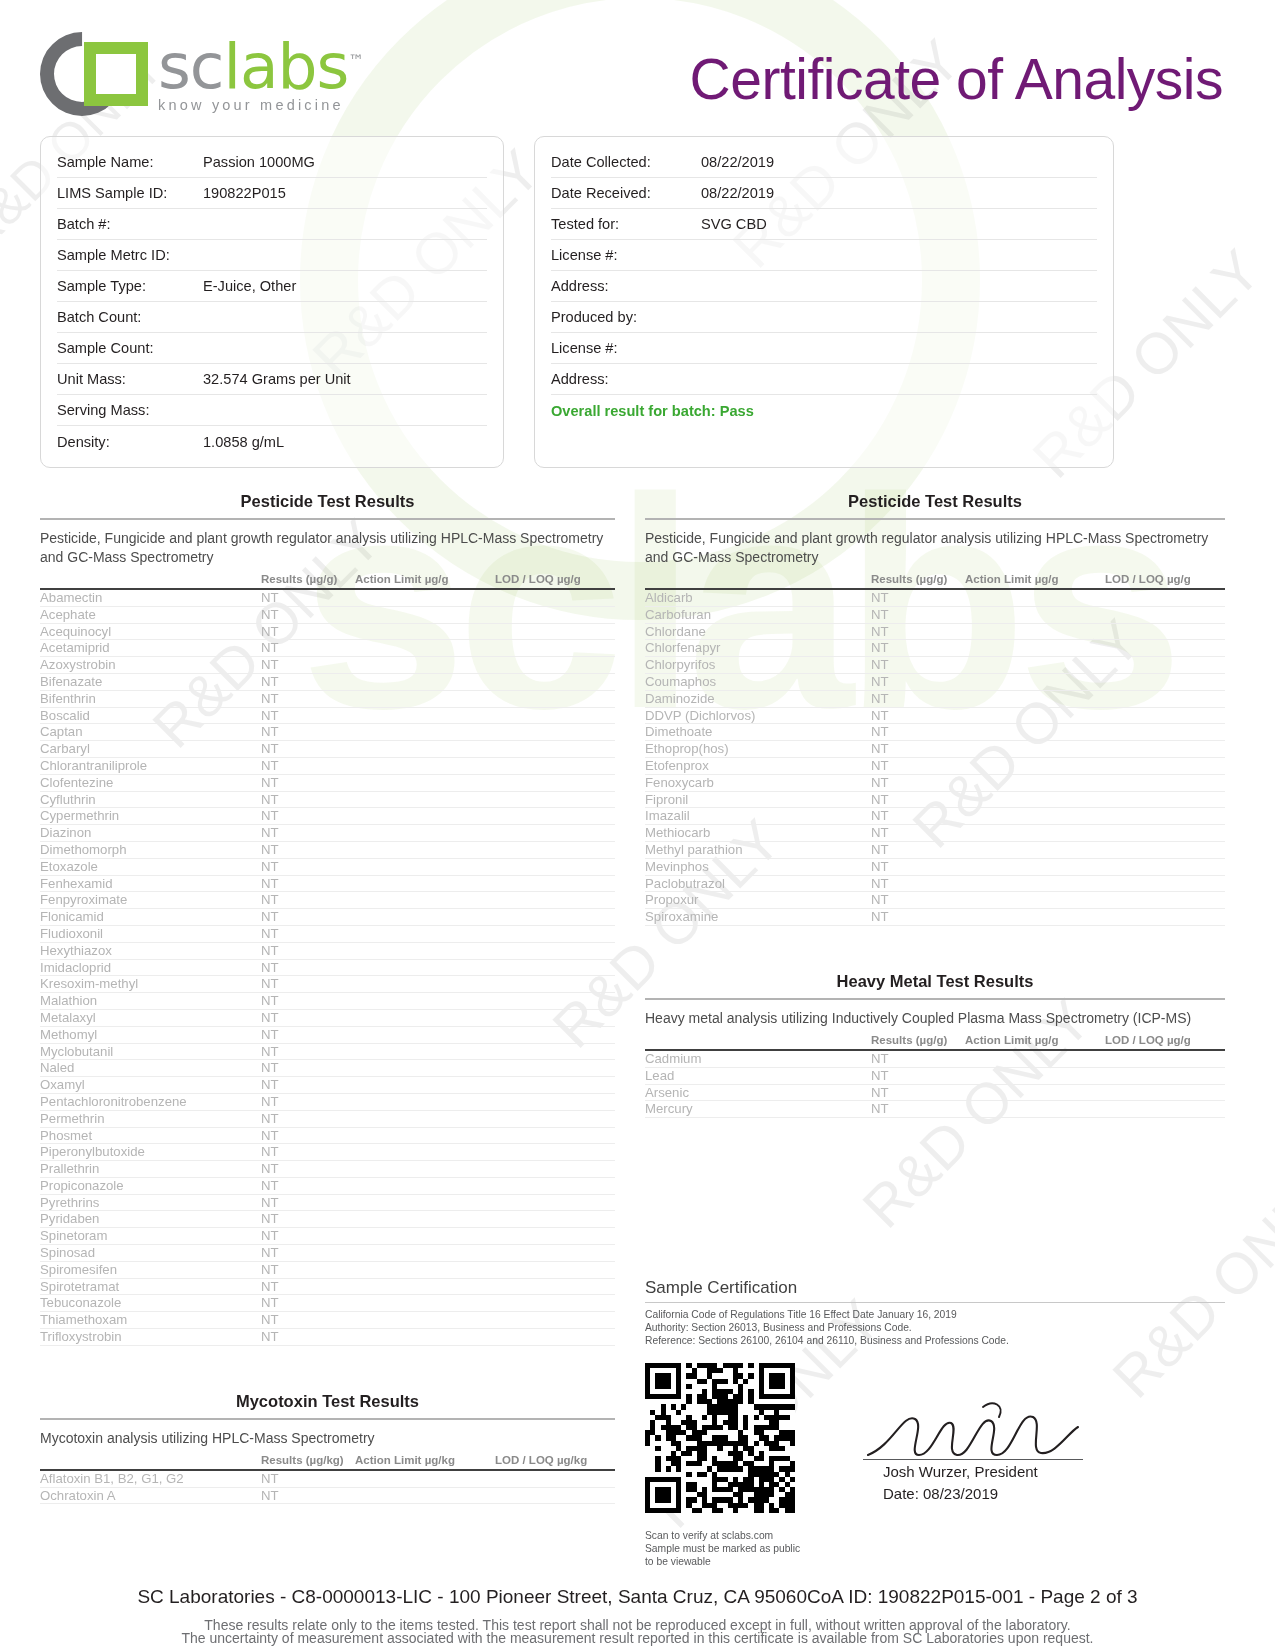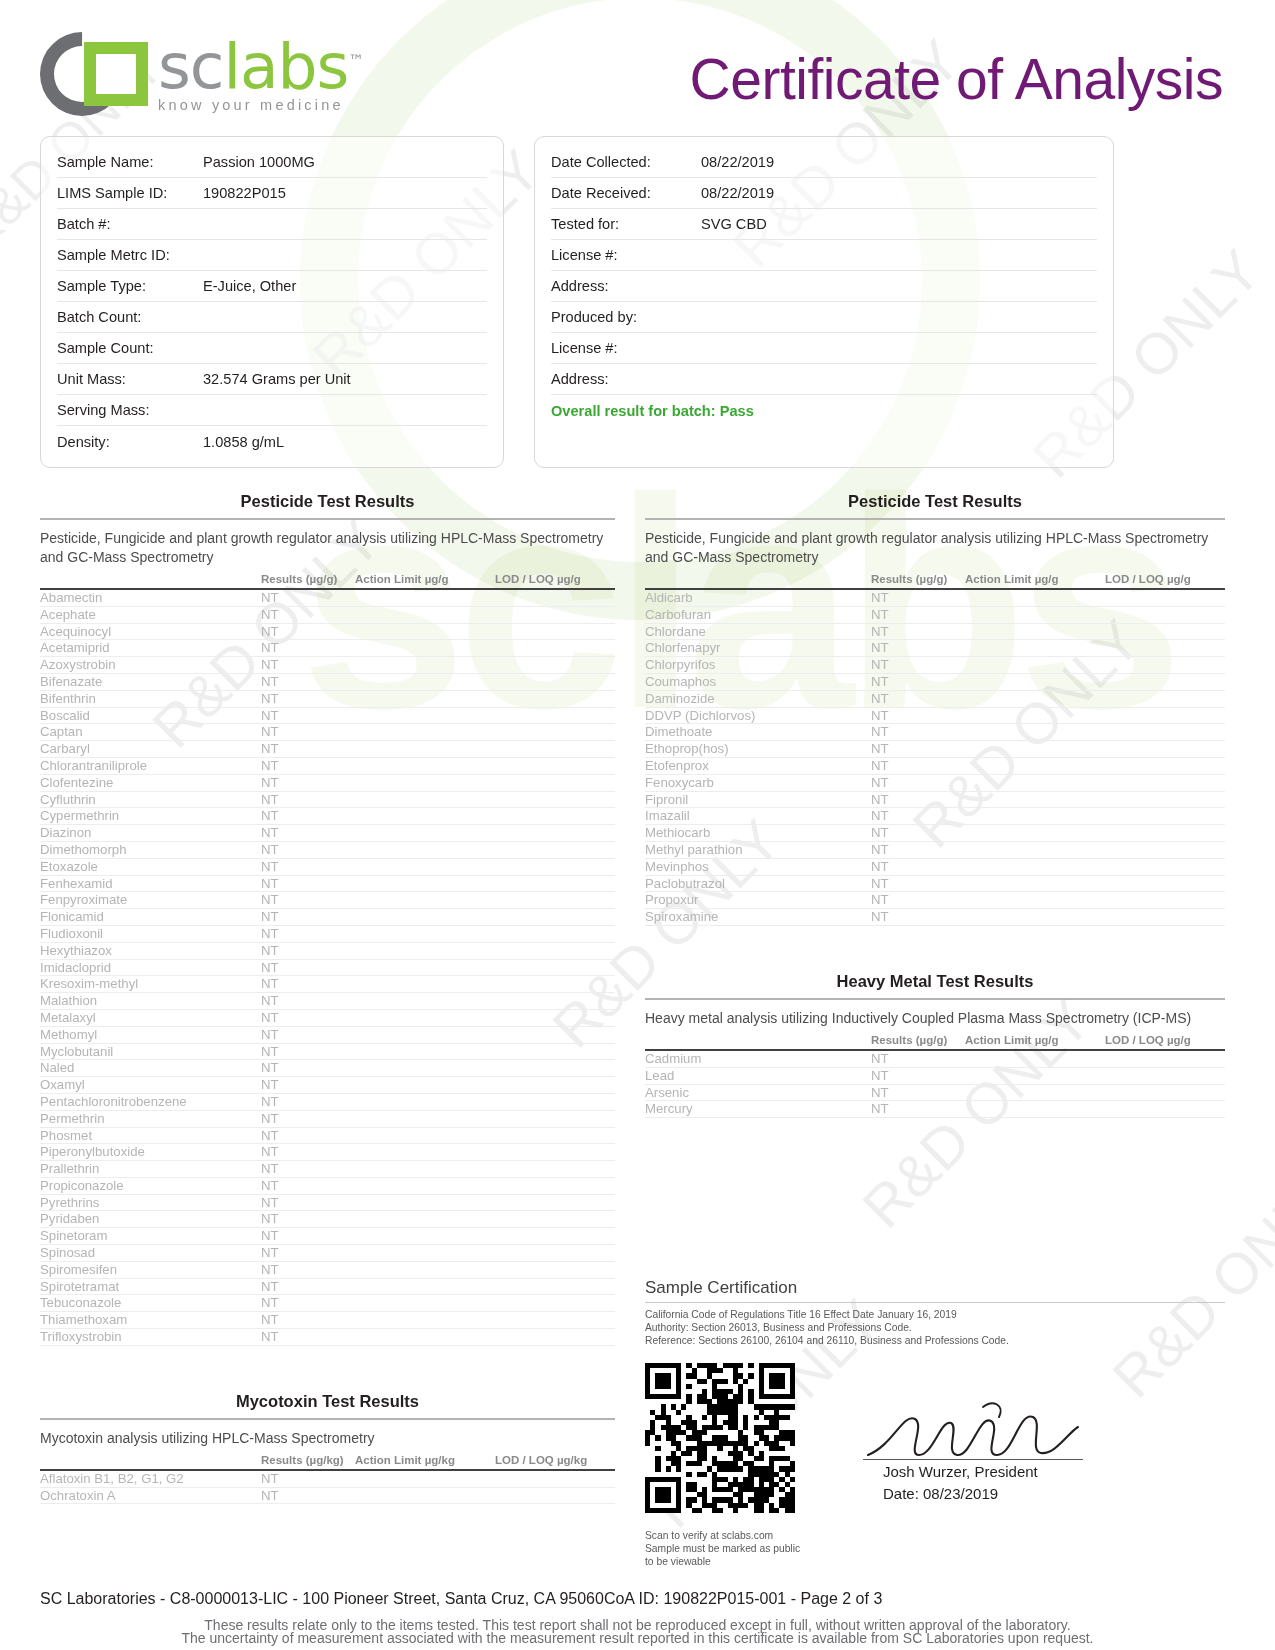--- a/index.html
+++ b/index.html
@@ -89,21 +89,21 @@
   .qr { width:150px; height:150px; }
   .qr-cap { font-size:10.3px; color:#58595b; line-height:13px; margin-top:12px; width:160px; }
   .sig-block { margin-left:58px; position:relative; flex:1; }
   .sig-line { position:absolute; left:0; top:96px; width:220px; border-bottom:1px solid #58595b; }
   .sig-name { position:absolute; left:20px; top:100px; font-size:15px; color:#231f20; }
   .sig-date { position:absolute; left:20px; top:122px; font-size:15px; color:#231f20; }
   .sig-svg { position:absolute; left:0px; top:30px; }
 
   
   .footer { position:absolute; left:40px; right:40px; bottom:42px; z-index:2;
-            display:flex; justify-content:flex-start; font-size:16px; color:#231f20; }
+            display:flex; justify-content:center; font-size:19px; color:#231f20; }
   .fine { position:absolute; left:0; right:0; bottom:6px; z-index:2; text-align:center;
           font-size:14px; color:#6d6e71; line-height:12.5px; }
 </style>
 </head>
 <body>
 
 <div class="page">
 
   <div class="wm-layer">
     <div class="wm-ring" style="left:300px; top:-60px; width:680px; height:680px;"></div>

